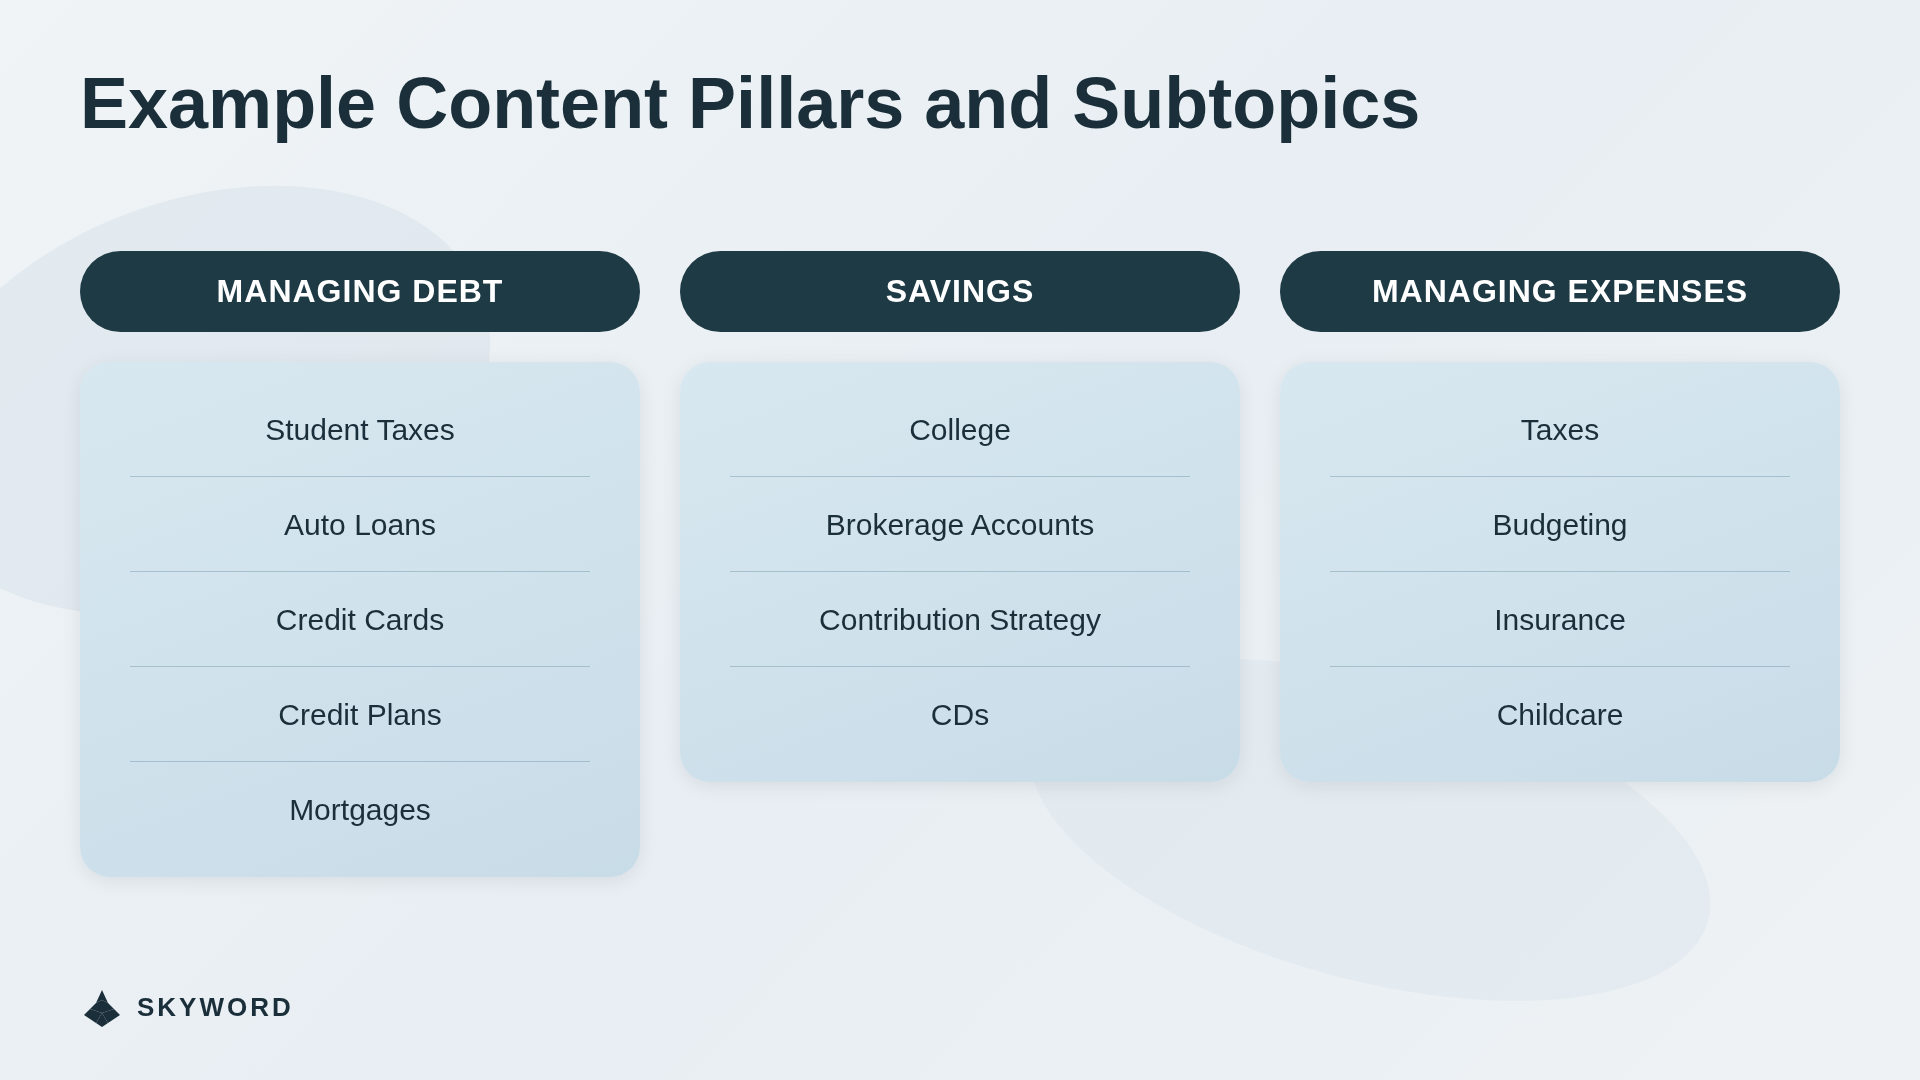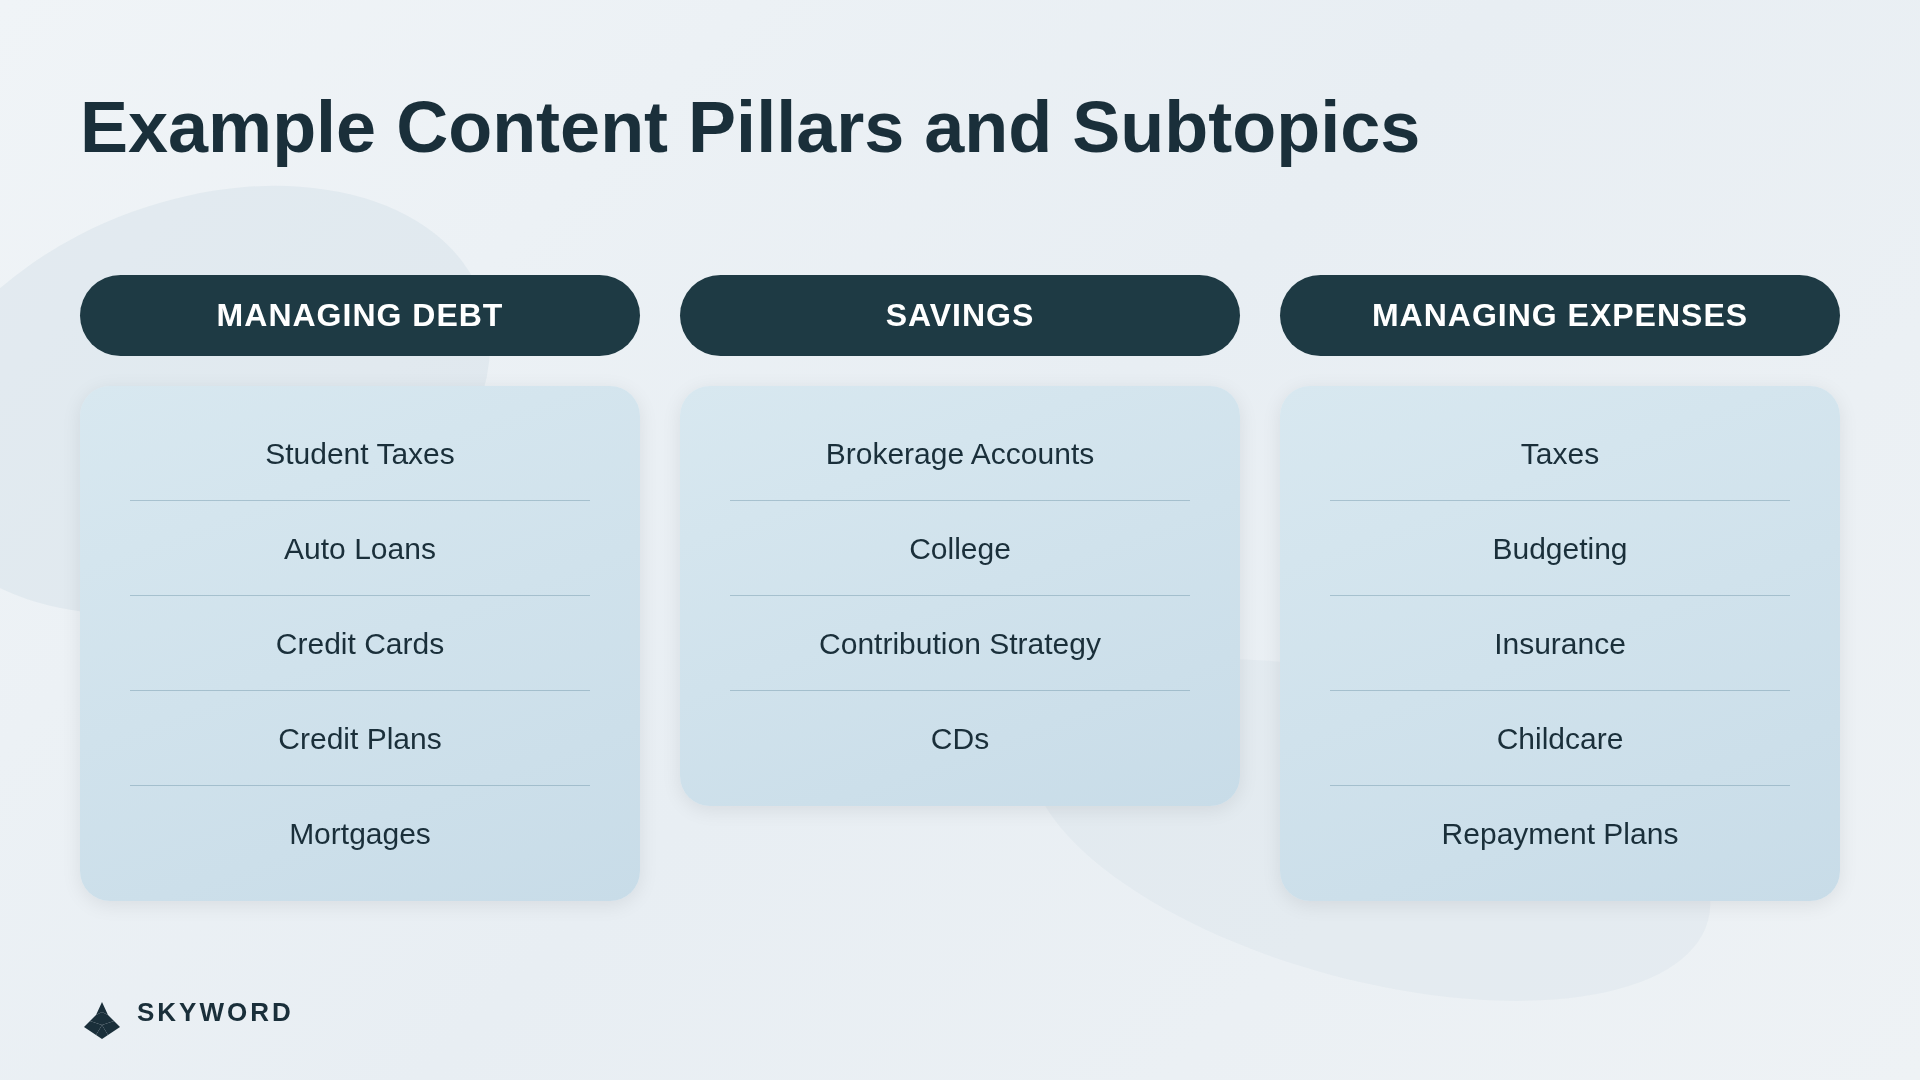--- a/index.html
+++ b/index.html
@@ -34,21 +34,21 @@
       width: 700px;
       height: 300px;
       background: rgba(200, 215, 225, 0.2);
       border-radius: 50%;
       transform: rotate(15deg);
     }
 
     .page-container {
       width: 1920px;
       height: 1080px;
-      padding: 88px 80px 50px 80px;
+      padding: 64px 80px 50px 80px;
       position: relative;
       z-index: 1;
     }
 
     .page-title {
       font-size: 72px;
       font-weight: 900;
       color: #1a2f3a;
       margin-bottom: 60px;
       line-height: 1.1;
@@ -116,23 +116,24 @@
 
     .subtopic-text {
       font-size: 30px;
       font-weight: 500;
       color: #1a2f3a;
       line-height: 1.3;
     }
 
     .logo-area {
       position: absolute;
-      bottom: 38px;
+      bottom: 50px;
       left: 80px;
       display: flex;
+      align-items: center;
       gap: 12px;
     }
 
     .logo-icon {
       width: 45px;
       height: 45px;
     }
 
     .logo-text {
       font-size: 26px;
@@ -155,34 +156,33 @@
           <div class="subtopic-item"><span class="subtopic-text">Student Taxes</span></div>
           <div class="subtopic-item"><span class="subtopic-text">Auto Loans</span></div>
           <div class="subtopic-item"><span class="subtopic-text">Credit Cards</span></div>
           <div class="subtopic-item"><span class="subtopic-text">Credit Plans</span></div>
           <div class="subtopic-item"><span class="subtopic-text">Mortgages</span></div>
         </div>
       </div>
       <div class="pillar">
         <div class="pillar-header"><span class="pillar-header-text">SAVINGS</span></div>
         <div class="pillar-card">
+          <div class="subtopic-item"><span class="subtopic-text">College</span></div>
           <div class="subtopic-item"><span class="subtopic-text">Brokerage Accounts</span></div>
-          <div class="subtopic-item"><span class="subtopic-text">College</span></div>
           <div class="subtopic-item"><span class="subtopic-text">Contribution Strategy</span></div>
           <div class="subtopic-item"><span class="subtopic-text">CDs</span></div>
         </div>
       </div>
       <div class="pillar">
         <div class="pillar-header"><span class="pillar-header-text">MANAGING EXPENSES</span></div>
         <div class="pillar-card">
           <div class="subtopic-item"><span class="subtopic-text">Taxes</span></div>
           <div class="subtopic-item"><span class="subtopic-text">Budgeting</span></div>
           <div class="subtopic-item"><span class="subtopic-text">Insurance</span></div>
           <div class="subtopic-item"><span class="subtopic-text">Childcare</span></div>
-          <div class="subtopic-item"><span class="subtopic-text">Repayment Plans</span></div>
         </div>
       </div>
     </div>
 
   <div class="logo-area">
 
     <svg class="logo-icon" viewBox="0 0 45 45" fill="none" xmlns="http://www.w3.org/2000/svg">
       <g fill="#1a2f3a">
         <path d="M22 5 L28 18 L22 15 L16 18 Z"></path>
         <path d="M16 18 L22 15 L22 28 L10 24 Z"></path>

